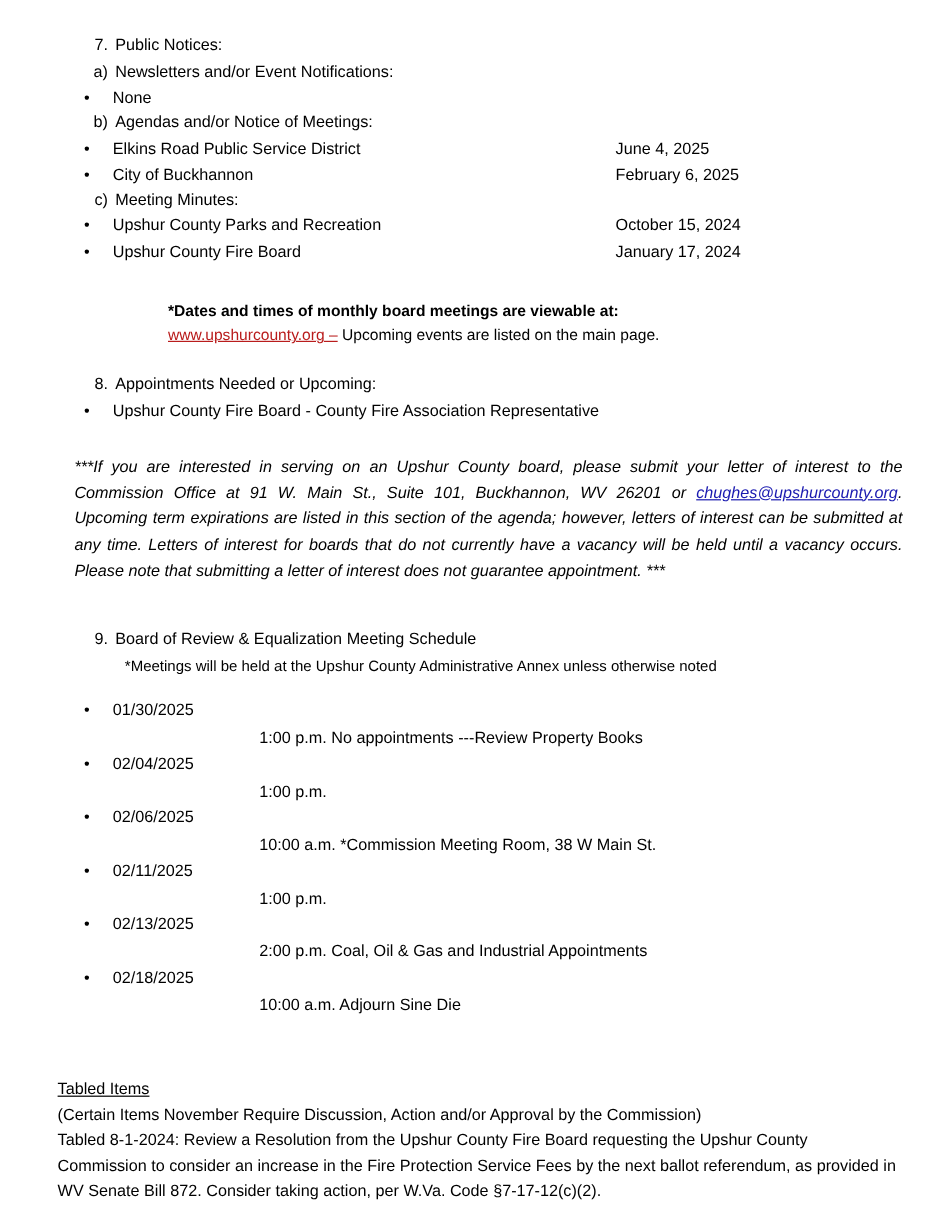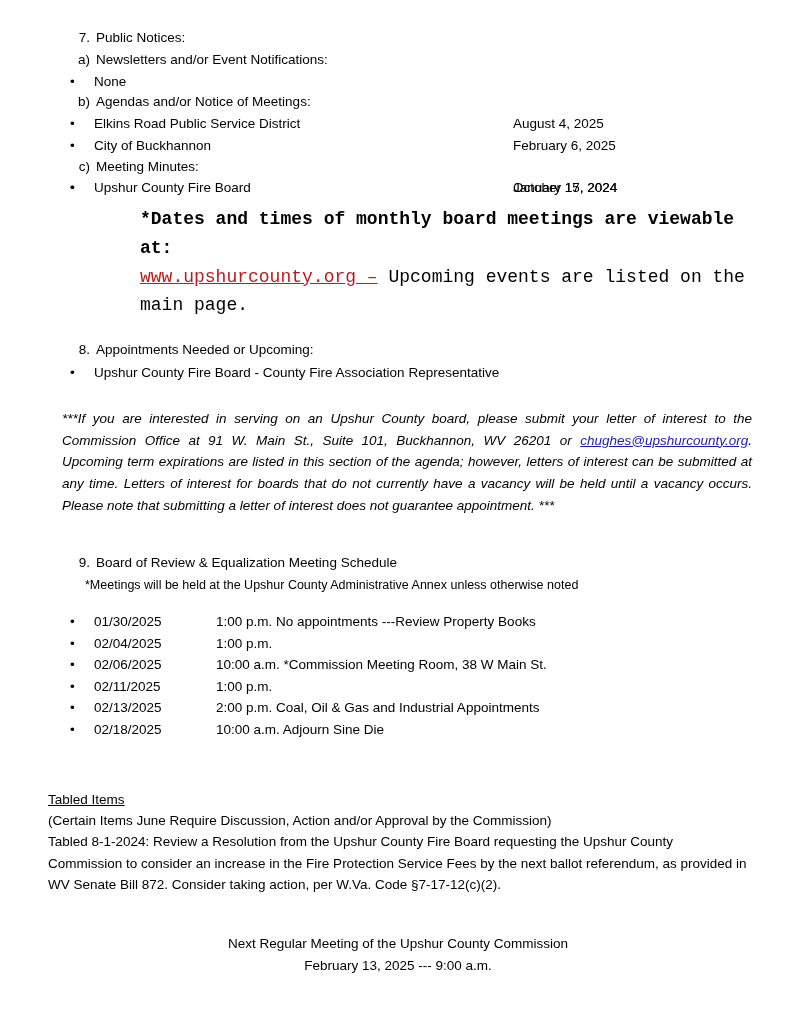--- a/index.html
+++ b/index.html
@@ -89,29 +89,29 @@
     left: 465px;
     top: 0;
     white-space: nowrap;
   }
   .sched-row .b-text {
     width: 122px;
     flex: 0 0 122px;
   }
   .sched-row .b-det {
     flex: 1 1 auto;
+    margin-top: 23px;
   }
 
   .note-block {
-    margin-top: 6px;
+    margin-top: 28px;
     margin-left: 92px;
-    font-size: 18px;
+    font-size: 13px;
     font-weight: bold;
     line-height: 1.6;
-    font-family: Liberation Mono, monospace;
   }
   .note-link {
     font-weight: normal;
     color: #b91c1c;
     text-decoration: underline;
   }
   .note-after {
     font-weight: normal;
   }
 
@@ -124,21 +124,21 @@
     width: 690px;
     margin-left: 14px;
   }
   .italic-block a {
     color: #1a1ab0;
     text-decoration: underline;
     font-style: italic;
   }
 
   .sub-note {
-    margin-left: 37px;
+    margin-left: 56px;
     font-size: 12.5px;
     line-height: 1.6;
   }
 
   .para {
     font-size: 13.5px;
     line-height: 1.58;
   }
 
   .underline {
@@ -179,38 +179,39 @@
     </div>
 
     <div class="letter-item">
       <span class="marker">b)</span>
       <span>Agendas and/or Notice of Meetings:</span>
     </div>
     <div class="bullet-item">
       <span class="bdot">•</span>
       <div class="bullet-row">
         <span class="b-text">Elkins Road Public Service District</span>
-        <span class="b-date">August 4, 2025</span>
+        <span class="b-date">June 4, 2025</span>
       </div>
     </div>
     <div class="bullet-item">
       <span class="bdot">•</span>
       <div class="bullet-row">
         <span class="b-text">City of Buckhannon</span>
         <span class="b-date">February 6, 2025</span>
       </div>
     </div>
 
     <div class="letter-item">
       <span class="marker">c)</span>
       <span>Meeting Minutes:</span>
     </div>
     <div class="bullet-item">
       <span class="bdot">•</span>
       <div class="bullet-row">
+        <span class="b-text">Upshur County Parks and Recreation</span>
         <span class="b-date">October 15, 2024</span>
       </div>
     </div>
     <div class="bullet-item">
       <span class="bdot">•</span>
       <div class="bullet-row">
         <span class="b-text">Upshur County Fire Board</span>
         <span class="b-date">January 17, 2024</span>
       </div>
     </div>
@@ -296,21 +297,21 @@
 
     <div class="sp-28"></div>
 
     <div class="para">
     </div>
 
     <div class="sp-20"></div>
 
     <div>
       <div class="para underline">Tabled Items</div>
-      <div class="para">(Certain Items June Require Discussion, Action and/or Approval by the Commission)</div>
+      <div class="para">(Certain Items November Require Discussion, Action and/or Approval by the Commission)</div>
       <div class="para">Tabled 8-1-2024: Review a Resolution from the Upshur County Fire Board requesting the Upshur County Commission to consider an increase in the Fire Protection Service Fees by the next ballot referendum, as provided in WV Senate Bill 872.  Consider taking action, per W.Va. Code §7-17-12(c)(2).</div>
     </div>
 
     <div class="closing">
       <div>Next Regular Meeting of the Upshur County Commission</div>
       <div>February 13, 2025 --- 9:00 a.m.</div>
     </div>
 
   </div>
 </div>

